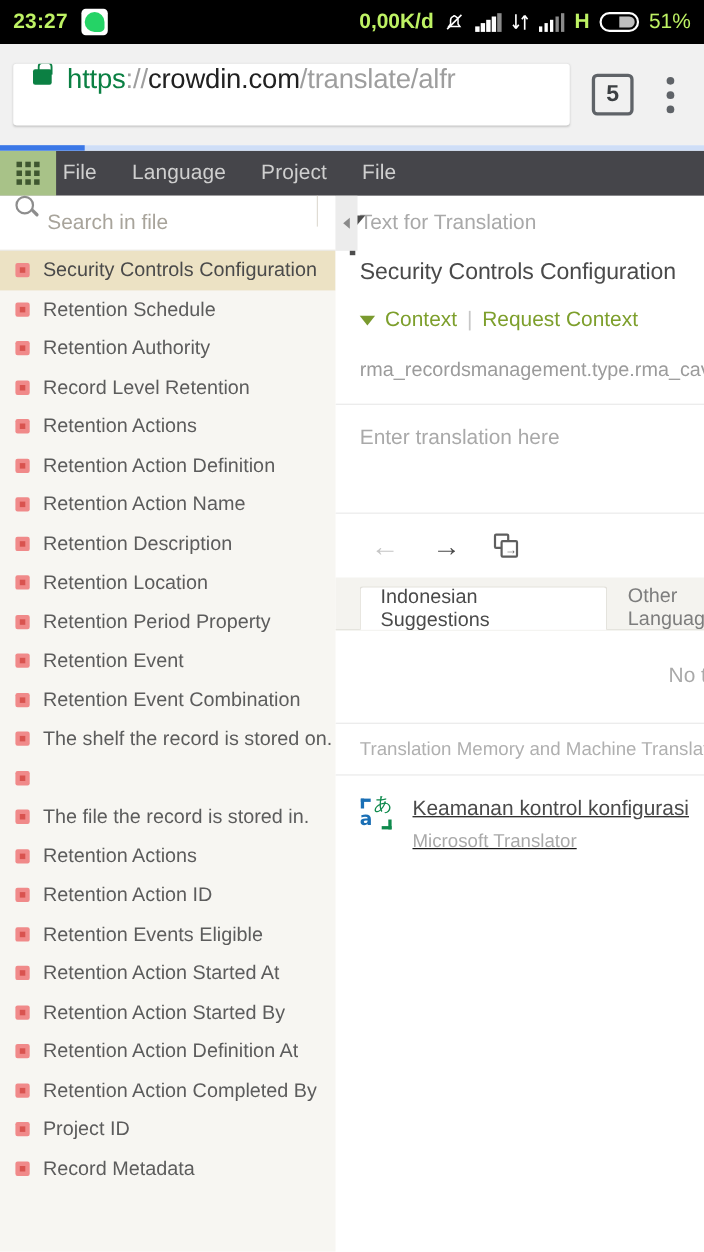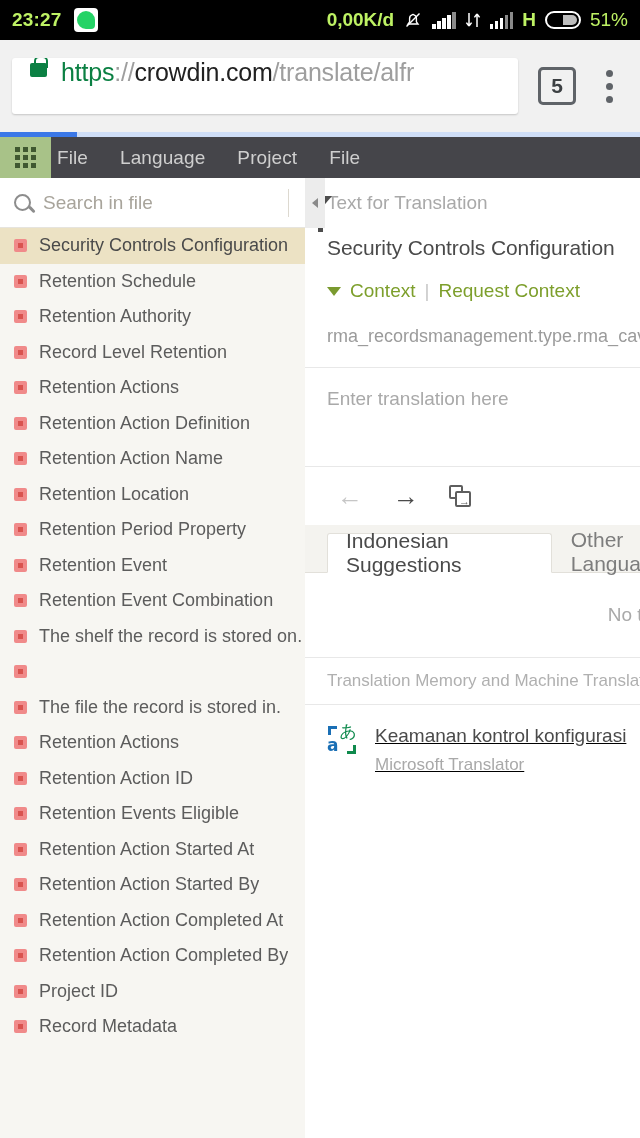--- a/index.html
+++ b/index.html
@@ -111,21 +111,21 @@
 
   
   .workspace { position: absolute; top: 178px; left: 0; right: 0; bottom: 0; display: flex; }
 
   
   .leftpane {
     width: 305px; background: #f7f6f2; position: relative;
     display: flex; flex-direction: column; flex: 0 0 auto;
   }
   .searchrow {
-    height: 50px; background: #fff; display: flex; align-items: center;
+    height: 50px; background: #fff; display: flex; 
     border-bottom: 1px solid #e6e4de; flex: 0 0 auto;
   }
   .mag {
     width: 17px; height: 17px; border: 2.5px solid #8d8d8d; border-radius: 50%;
     margin-left: 14px; position: relative; flex: 0 0 auto;
   }
   .mag::after {
     content: ""; position: absolute; width: 8px; height: 2.5px; background: #8d8d8d;
     transform: rotate(45deg); right: -7px; bottom: -1px; border-radius: 2px;
   }
@@ -213,21 +213,21 @@
   .copyic i.ar2 {
     position: absolute; left: 10px; top: 11px; font-size: 11px; color: #5e5e5e;
     font-style: normal; line-height: 1;
   }
   .tabstrip {
     height: 48px; background: #f4f3ef; display: flex; align-items: flex-end;
     padding-left: 22px; border-bottom: 1px solid #e2e0da;
   }
   .tab {
     height: 40px; display: flex; align-items: center; padding: 0 18px;
-    font-size: 21px; color: #7d7d7d; border: 1px solid transparent;
+    font-size: 18px; color: #7d7d7d; border: 1px solid transparent;
   }
   .tab.active {
     background: #fff; color: #4a4a4a;
     border-color: #e2e0da; border-bottom-color: #fff;
     margin-bottom: -1px; border-radius: 3px 3px 0 0;
   }
   .notrans {
     height: 84px; display: flex; align-items: center; justify-content: flex-end;
     padding-right: 0; font-size: 19px; color: #a9a9a9;
   }
@@ -399,20 +399,26 @@
           <div class="frow">
             <span class="fdot">
               <i></i>
             </span>
             <span class="flabel">Retention Action Name</span>
           </div>
           <div class="frow">
             <span class="fdot">
               <i></i>
             </span>
+            <span class="flabel">Retention Description</span>
+          </div>
+          <div class="frow">
+            <span class="fdot">
+              <i></i>
+            </span>
             <span class="flabel">Retention Location</span>
           </div>
           <div class="frow">
             <span class="fdot">
               <i></i>
             </span>
             <span class="flabel">Retention Period Property</span>
           </div>
           <div class="frow">
             <span class="fdot">
@@ -470,21 +476,21 @@
           <div class="frow">
             <span class="fdot">
               <i></i>
             </span>
             <span class="flabel">Retention Action Started By</span>
           </div>
           <div class="frow">
             <span class="fdot">
               <i></i>
             </span>
-            <span class="flabel">Retention Action Completed At</span>
+            <span class="flabel">Retention Action Definition At</span>
           </div>
           <div class="frow">
             <span class="fdot">
               <i></i>
             </span>
             <span class="flabel">Retention Action Completed By</span>
           </div>
           <div class="frow">
             <span class="fdot">
               <i></i>

